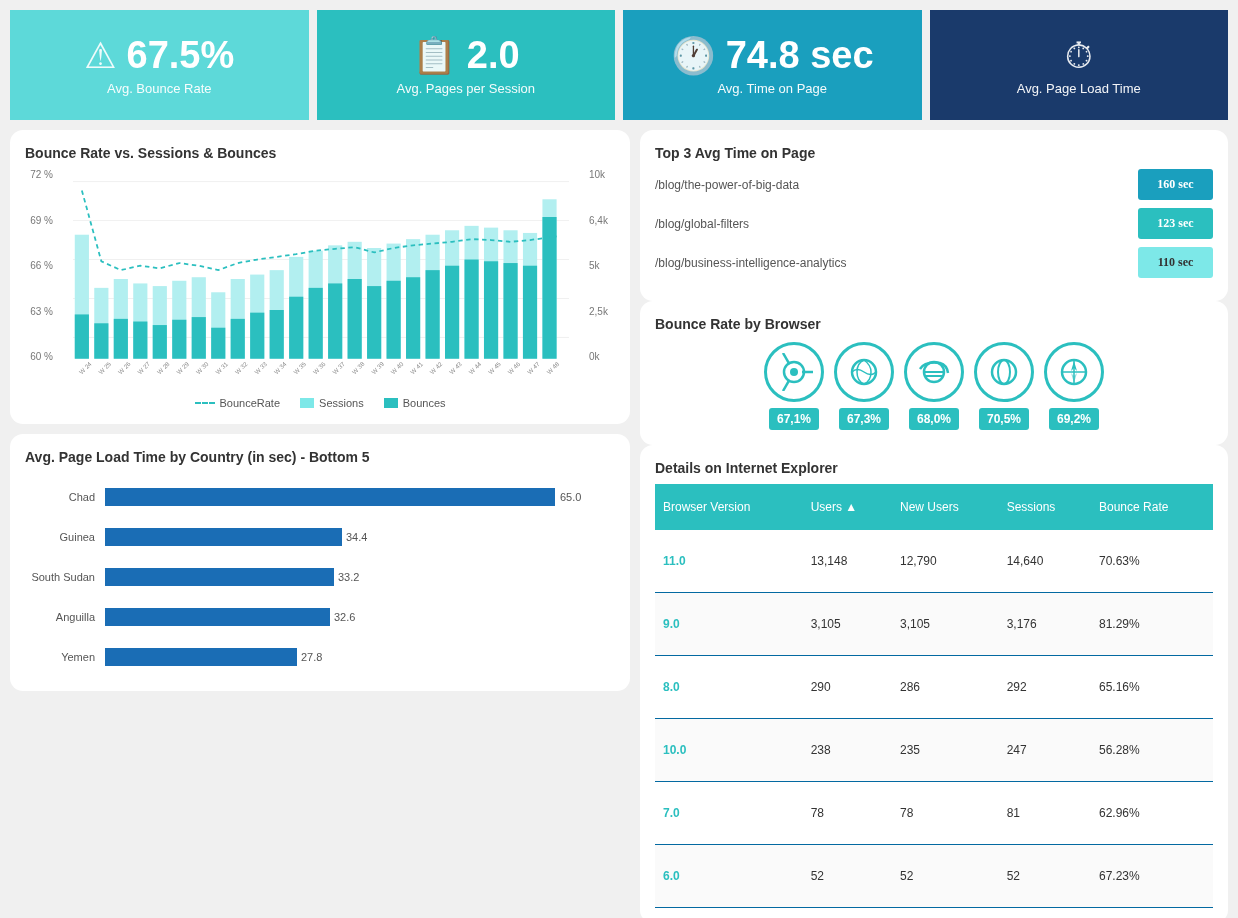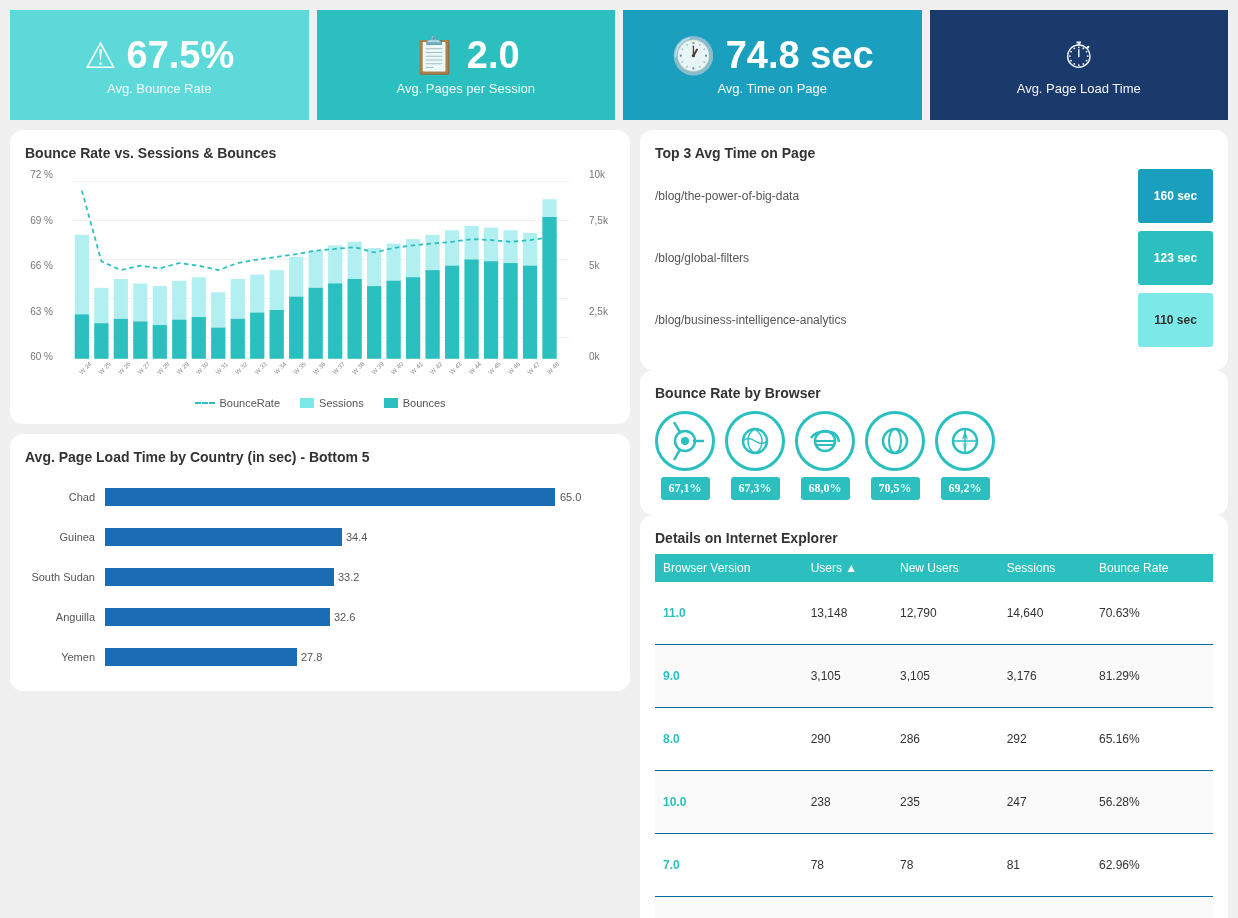--- a/index.html
+++ b/index.html
@@ -32,32 +32,32 @@
     
     .legend { display: flex; gap: 20px; justify-content: center; margin-top: 5px; align-items: center; }
     .legend-item { display: flex; align-items: center; gap: 5px; font-size: 11px; color: #555; }
     .legend-dash { width: 20px; height: 2px; border-top: 2px dashed #2bbfbf; }
     .legend-box { width: 14px; height: 10px; background: #7de8e8; }
     .legend-box2 { width: 14px; height: 10px; background: #2bbfbf; }
 
     
     .top3-rows { margin-top: 8px; }
     .top3-row { display: flex; align-items: center; justify-content: space-between; margin-bottom: 8px; font-size: 12px; color: #555; }
-    .top3-badge { padding: 20px 12px; border-radius: 3px; color: white; font-weight: bold; font-size: 12px; min-width: 75px; text-align: center; }
-
-    
-    .browser-row { display: flex; gap: 10px; justify-content: flex-start; margin-top: 10px; font-family: Liberation Serif, serif; }
+    .top3-badge { padding: 8px 12px; border-radius: 3px; color: white; font-weight: bold; font-size: 12px; min-width: 75px; text-align: center; font-family: Liberation Serif, serif; }
+
+    
+    .browser-row { display: flex; gap: 10px; justify-content: center; margin-top: 10px; }
     .browser-item { display: flex; flex-direction: column; align-items: center; gap: 6px; }
     .browser-icon-circle { width: 60px; height: 60px; border-radius: 50%; border: 3px solid #2bbfbf; display: flex; align-items: center; justify-content: center; }
     .browser-badge { background: #2bbfbf; color: white; font-weight: bold; font-size: 12px; padding: 4px 8px; border-radius: 3px; }
 
     
     .table-section { flex: 1; }
     table { width: 100%; border-collapse: collapse; font-size: 12px; margin-top: 8px; }
-    th { background: #2bbfbf; color: white; padding: 7px 8px; text-align: left; font-weight: normal; }
+    th { background: #2bbfbf; color: white; padding: 16px 8px; text-align: left; font-weight: normal; }
     td { padding: 24px 8px; border-bottom: 1px solid #0369a1; }
     .td-link { color: #2bbfbf; font-weight: bold; }
     tr:nth-child(even) td { background: #fafafa; }
 
     .section-title { font-size: 14px; font-weight: bold; color: #333; margin-bottom: 4px; }
 
     
     .chart-wrap { display: flex; gap: 16px; }
     .y-axis { display: flex; flex-direction: column; justify-content: space-between; align-items: flex-end; padding-right: 4px; padding-bottom: 30px; font-size: 10px; color: #777; width: 32px; }
     .y-axis-right { display: flex; flex-direction: column; justify-content: space-between; align-items: flex-start; padding-left: 4px; padding-bottom: 30px; font-size: 10px; color: #777; width: 30px; }
@@ -197,21 +197,21 @@
               <text x="428" y="218" font-size="7" fill="#888" transform="rotate(-45,428,218)">W 43</text>
               <text x="450" y="218" font-size="7" fill="#888" transform="rotate(-45,450,218)">W 44</text>
               <text x="472" y="218" font-size="7" fill="#888" transform="rotate(-45,472,218)">W 45</text>
               <text x="494" y="218" font-size="7" fill="#888" transform="rotate(-45,494,218)">W 46</text>
               <text x="516" y="218" font-size="7" fill="#888" transform="rotate(-45,516,218)">W 47</text>
               <text x="538" y="218" font-size="7" fill="#888" transform="rotate(-45,538,218)">W 48</text>
             </svg>
           </div>
           <div class="y-axis-right">
             <span>10k</span>
-            <span>7,5k</span>
+            <span>6,4k</span>
             <span>5k</span>
             <span>2,5k</span>
             <span>0k</span>
           </div>
         </div>
         <div class="legend">
           <div class="legend-item">
             <div class="legend-dash"></div>
             <span>BounceRate</span>
           </div>

